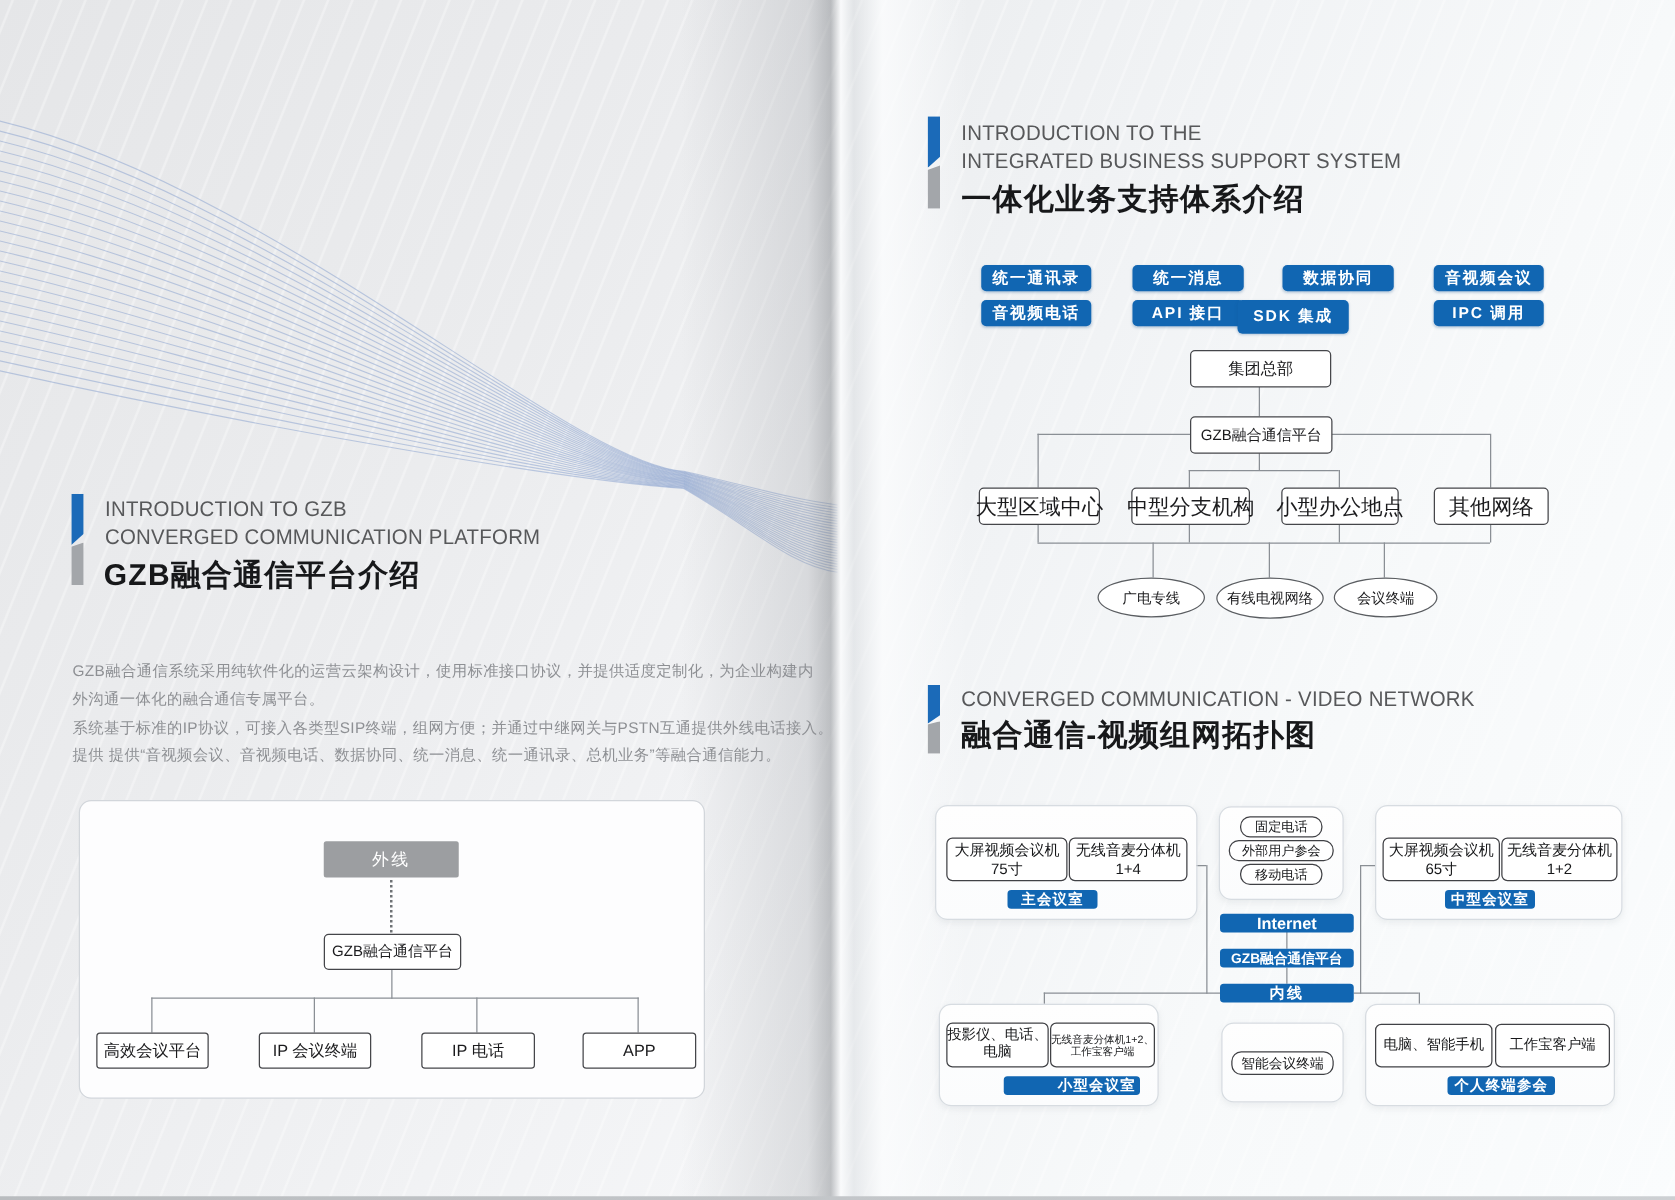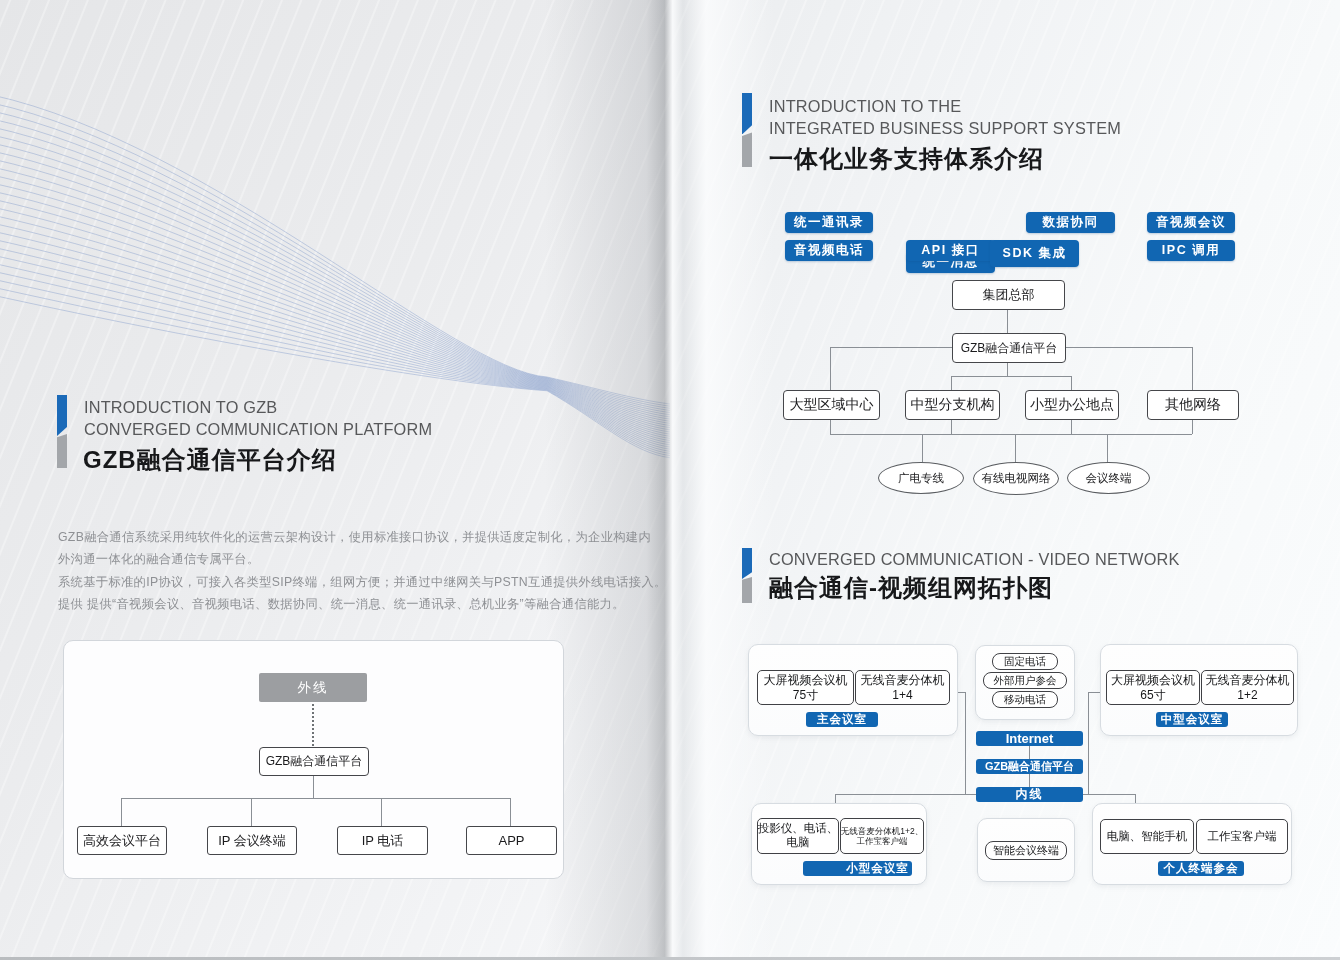--- a/index.html
+++ b/index.html
@@ -33,21 +33,21 @@
   .en{font-size:17px;color:#57585a;line-height:22px;letter-spacing:.2px;transform:scaleX(.96);transform-origin:left top;white-space:nowrap;}
   .zh-title{font-size:24px;font-weight:700;color:#17181a;letter-spacing:1px;white-space:nowrap;}
 
   .para{font-size:12.3px;color:#8e9094;letter-spacing:.3px;white-space:nowrap;}
 
   
   .hl{height:1px;background:#8a8f95;}
   .vl{width:1px;background:#8a8f95;}
   .dotl{width:0;border-left:2px dotted #6e7275;}
   .box{background:#fff;border:1px solid #45464a;border-radius:4px;display:flex;align-items:center;justify-content:center;
-       font-size:14px;color:#1b1b1d;white-space:nowrap;}
+       font-size:17px;color:#1b1b1d;white-space:nowrap;}
   .graybox{background:#9c9ea1;color:#fff;border-radius:2px;display:flex;align-items:center;justify-content:center;font-size:13.5px;letter-spacing:2px;}
   .ellipse{background:#fff;border:1px solid #5a5d61;border-radius:50%;display:flex;align-items:center;justify-content:center;
        font-size:11.5px;color:#1b1b1d;white-space:nowrap;}
   .chip{background:#1166b2;color:#fff;border-radius:4px;display:flex;align-items:center;justify-content:center;
        font-size:12.5px;font-weight:700;letter-spacing:1.5px;box-shadow:0 1px 2px rgba(20,80,140,.25);white-space:nowrap;}
   .group{background:linear-gradient(#fefefe,#fbfcfd);border:1px solid #d7dce1;border-radius:10px;box-shadow:0 2px 5px rgba(130,140,150,.12);}
   .device{background:#fff;border:1px solid #404145;border-radius:5px;display:flex;flex-direction:column;align-items:center;justify-content:center;
        font-size:12px;line-height:1.2;color:#17181a;white-space:nowrap;}
   .pill{background:#fff;border:1px solid #404145;border-radius:8px;display:flex;align-items:center;justify-content:center;
        font-size:10.5px;color:#17181a;white-space:nowrap;}
@@ -121,21 +121,21 @@
 
 <div class="abs accent" style="left:742px;top:93px;height:74px;">
   <i class="a-blue"></i>
     <i class="a-gray"></i>
 </div>
 <div class="abs en" style="left:769px;top:96px;">INTRODUCTION TO THE</div>
 <div class="abs en" style="left:769px;top:118px;">INTEGRATED BUSINESS SUPPORT SYSTEM</div>
 <div class="abs zh-title" style="left:769px;top:143px;">一体化业务支持体系介绍</div>
 
 <div class="abs chip" style="left:785px;top:212px;width:88px;height:21px;">统一通讯录</div>
-<div class="abs chip" style="left:906px;top:212px;width:89px;height:21px;margin-top:40px;">统一消息</div>
+<div class="abs chip" style="left:906px;top:212px;width:89px;height:21px;">统一消息</div>
 <div class="abs chip" style="left:1026px;top:212px;width:89px;height:21px;">数据协同</div>
 <div class="abs chip" style="left:1147px;top:212px;width:88px;height:21px;">音视频会议</div>
 <div class="abs chip" style="left:785px;top:240px;width:88px;height:21px;">音视频电话</div>
 <div class="abs chip" style="left:906px;top:240px;width:89px;height:21px;">API 接口</div>
 <div class="abs chip" style="left:990px;top:240px;width:89px;height:27px;">SDK 集成</div>
 <div class="abs chip" style="left:1147px;top:240px;width:88px;height:21px;">IPC 调用</div>
 
 <div class="abs vl" style="left:1007px;top:308px;height:25px;"></div>
 <div class="abs hl" style="left:830px;top:347px;width:122px;"></div>
 <div class="abs hl" style="left:1064px;top:347px;width:128px;"></div>

